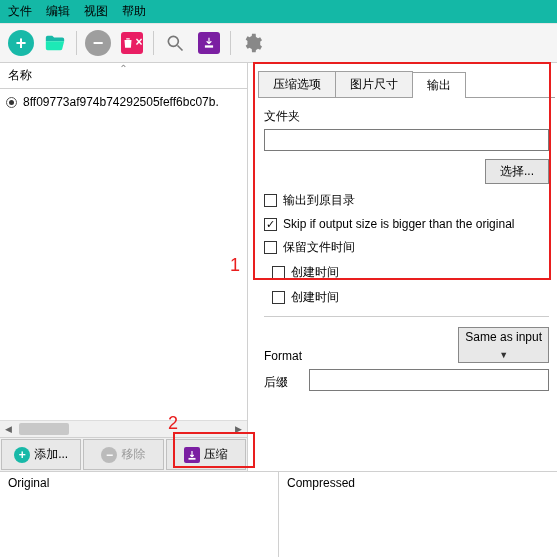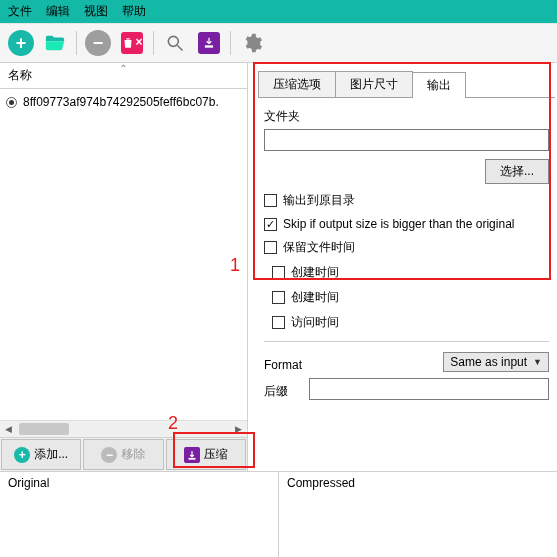--- a/index.html
+++ b/index.html
@@ -41,21 +41,21 @@
 .lbl { margin-bottom: 4px; }
 .text-input { width: 100%; height: 22px; border: 1px solid #7a7a7a; padding: 2px 4px; background:#fff;}
 .btn-row { text-align: right; margin-top: 8px; }
 .btn { padding: 3px 14px; border: 1px solid #888; background: #e8e8e8; }
 .chk-row { display: flex; align-items: center; gap: 6px; margin: 8px 0; }
 .chk { width: 13px; height: 13px; border: 1px solid #333; display: inline-flex; align-items: center; justify-content: center; background:#fff;}
 .chk.checked::after { content: "✓"; font-size: 11px; line-height: 1; }
 .indent { margin-left: 8px; }
 .hr { border-top: 1px solid #ccc; margin: 10px 0; }
 .format-row { display: flex; align-items: flex-end; justify-content: space-between; margin: 6px 0; }
-.select { border: 1px solid #888; background: #e8e8e8; padding: 2px 6px; display: flex; align-items: center; gap: 6px; }
+.select { border: 1px solid #888; background: #e8e8e8; padding: 2px 6px; display: flex; align-items: center; gap: 6px; flex-direction: column; }
 .select .caret { font-size: 9px; color: #333; }
 .suffix-input { width: 240px; height: 22px; border: 1px solid #7a7a7a; margin-left:8px; }
 .preview { display: flex; border-top: 1px solid #d0d0d0; }
 .preview-col { flex: 1; padding: 4px 8px; }
 .preview-col + .preview-col { border-left: 1px solid #d0d0d0; }
 .preview-box { height: 76px; background: #fff; }
 .add-dot{width:16px;height:16px;border-radius:50%;background:#18b9a8;color:#fff;display:inline-flex;align-items:center;justify-content:center;font-size:12px;font-weight:bold;}
 .minus-dot{width:16px;height:16px;border-radius:50%;background:#bbb;color:#fff;display:inline-flex;align-items:center;justify-content:center;font-size:12px;font-weight:bold;}
 .trash-small{width:16px;height:16px;background:#7b1fa2;border-radius:2px;display:inline-flex;align-items:center;justify-content:center;}
 </style>
@@ -175,24 +175,20 @@
         <span>保留文件时间</span>
       </div>
       <div class="chk-row indent">
         <span class="chk"></span>
         <span>创建时间</span>
       </div>
       <div class="chk-row indent">
         <span class="chk"></span>
         <span>创建时间</span>
       </div>
-      <div class="chk-row indent">
-        <span class="chk"></span>
-        <span>访问时间</span>
-      </div>
       <div class="hr"></div>
       <div class="format-row">
         <span>Format</span>
         <div class="select">
           <span>Same as input</span>
           <span class="caret">▼</span>
         </div>
       </div>
       <div class="format-row">
         <span>后缀</span>

